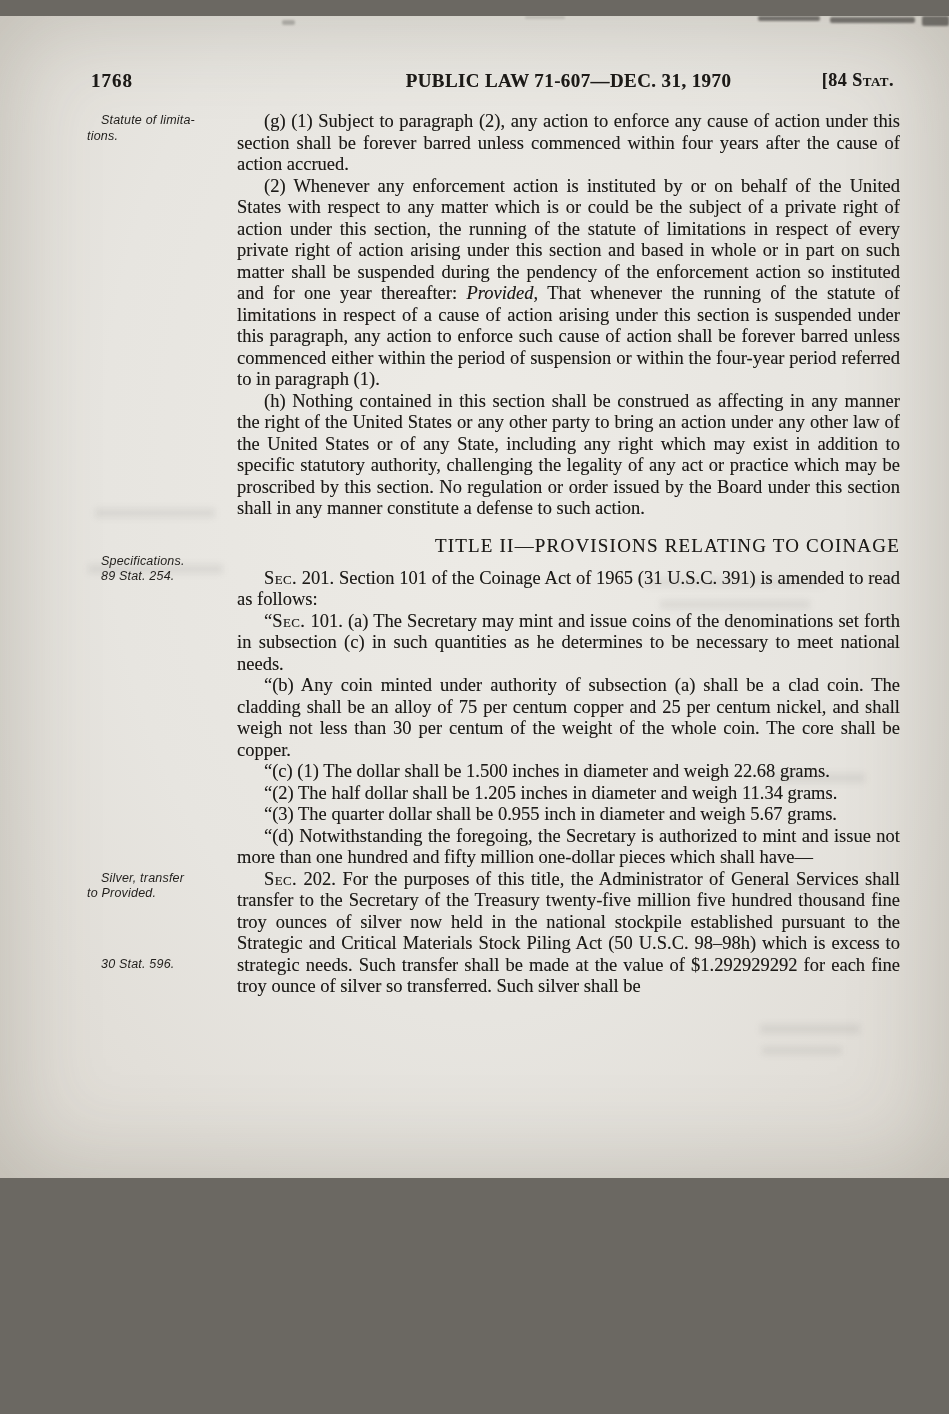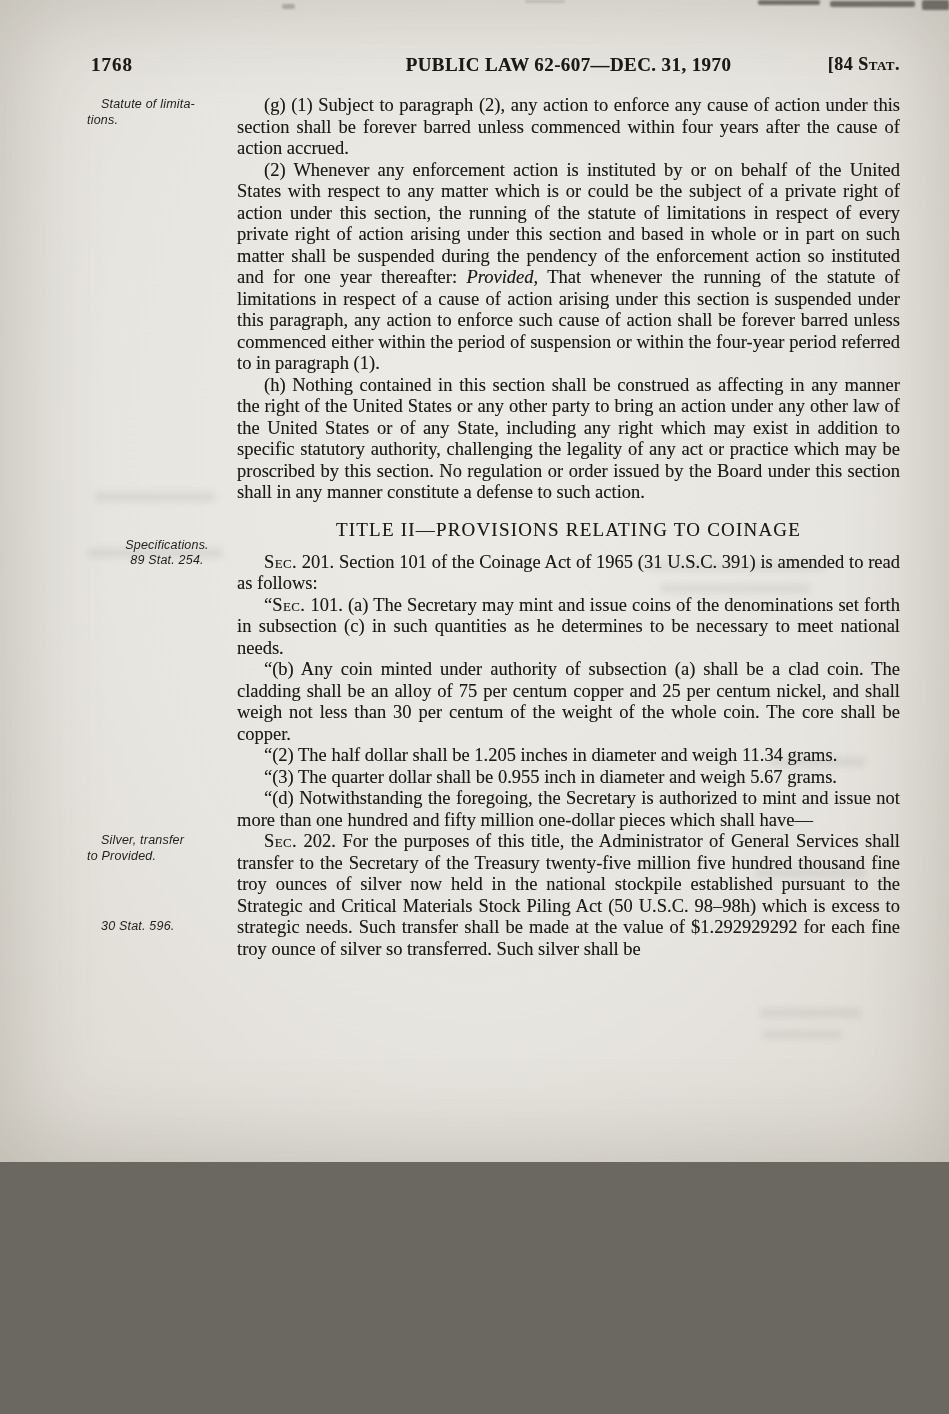--- a/index.html
+++ b/index.html
@@ -1,42 +1,42 @@
 <!DOCTYPE html>
 <html><head>
 <meta charset="utf-8">
 <style>
   html, body { margin: 0; padding: 0; background: #6b6862; }
   .page {
     position: relative;
     width: 949px;
     height: 1162px;
-    margin: 0 auto;
+    margin: 16px auto;
     background: radial-gradient(ellipse at 50% 38%, #edebe6 0%, #e7e5e0 55%, #ddd9d2 100%);
     box-shadow: inset 0 0 90px 12px rgba(92,85,70,0.22);
     font-family: "Liberation Serif", serif;
     color: #1c1a17;
     overflow: hidden;
   }
   .page-header { position: absolute; top: 54px; left: 0; width: 949px; height: 24px;
     text-shadow: 0 0 0.5px rgba(28,26,23,0.45); }
   .page-number { position: absolute; left: 91px; top: 0; font-size: 19px; font-weight: bold; letter-spacing: 1px; }
   .law-title { position: absolute; left: 237px; top: 0; width: 663px; text-align: center;
     font-size: 19px; font-weight: bold; letter-spacing: 0.4px; }
-  .stat-ref { position: absolute; right: 49px; top: 0; font-size: 18px; font-weight: bold;
+  .stat-ref { position: absolute; right: 55px; top: 0; font-size: 18px; font-weight: bold;
     font-variant: small-caps; letter-spacing: 0.5px; }
 
   .text-column { position: absolute; top: 95px; left: 237px; width: 663px;
     text-align: justify; text-shadow: 0 0 0.5px rgba(28,26,23,0.4); }
   .para { margin: 0; text-indent: 27px; font-size: 18.5px; line-height: 21.5px;
     position: relative; text-align: justify; }
   .sub { margin-left: 31px; text-indent: 31px; }
   em.italic { font-style: italic; }
   .sc { font-variant: small-caps; letter-spacing: 0.4px; }
-  .title-heading { margin: 15px 0 11px; text-align: center; font-size: 19px;
+  .title-heading { margin: 15px 0 11px; text-align: right; font-size: 19px;
     font-weight: 400; letter-spacing: 1.2px; text-indent: 0; }
 
   .margin-note { position: absolute; left: -150px; width: 146px;
     font-family: "Liberation Sans", sans-serif; font-size: 12.5px; line-height: 15.5px;
     letter-spacing: 0.2px; text-indent: 0; text-align: left; color: #211f1c;
     text-shadow: none; }
   .mn-line { display: block; font-style: italic; }
   .mn-first { padding-left: 14px; }
 
   .smudge { position: absolute; background: rgba(35,33,30,0.55); filter: blur(1px); border-radius: 2px; }
@@ -57,52 +57,53 @@
   <div class="ghost" style="left:88px;top:548px;width:135px;height:10px;"></div>
   <div class="ghost" style="left:645px;top:562px;width:180px;height:9px;"></div>
   <div class="ghost" style="left:660px;top:584px;width:150px;height:9px;"></div>
   <div class="ghost" style="left:770px;top:757px;width:95px;height:10px;"></div>
   <div class="ghost" style="left:755px;top:868px;width:110px;height:10px;"></div>
   <div class="ghost" style="left:760px;top:1008px;width:100px;height:10px;"></div>
   <div class="ghost" style="left:762px;top:1030px;width:80px;height:9px;"></div>
 
   <header class="page-header">
     <span class="page-number">1768</span>
-    <span class="law-title">PUBLIC LAW 62-607—DEC. 31, 1970</span>
+    <span class="law-title">PUBLIC LAW 71-607—DEC. 31, 1970</span>
     <span class="stat-ref">[84 Stat.</span>
   </header>
 
   <main class="text-column">
 
     <p class="para">
       <span class="margin-note" style="top:2px;">
         <span class="mn-line mn-first">Statute of limita-</span>
         <span class="mn-line">tions.</span>
       </span>
       <span class="para-text">(g) (1) Subject to paragraph (2), any action to enforce any cause of action under this section shall be forever barred unless commenced within four years after the cause of action accrued.</span>
     </p>
 
     <p class="para"><span class="para-text">(2) Whenever any enforcement action is instituted by or on behalf of the United States with respect to any matter which is or could be the subject of a private right of action under this section, the running of the statute of limitations in respect of every private right of action arising under this section and based in whole or in part on such matter shall be suspended during the pendency of the enforcement action so instituted and for one year thereafter: </span><em class="italic">Provided,</em><span class="para-text"> That whenever the running of the statute of limitations in respect of a cause of action arising under this section is suspended under this paragraph, any action to enforce such cause of action shall be forever barred unless commenced either within the period of suspension or within the four-year period referred to in paragraph (1).</span></p>
 
     <p class="para"><span class="para-text">(h) Nothing contained in this section shall be construed as affecting in any manner the right of the United States or any other party to bring an action under any other law of the United States or of any State, including any right which may exist in addition to specific statutory authority, challenging the legality of any act or practice which may be proscribed by this section. No regulation or order issued by the Board under this section shall in any manner constitute a defense to such action.</span></p>
 
     <h2 class="title-heading">TITLE II—PROVISIONS RELATING TO COINAGE</h2>
 
     <p class="para">
-      <span class="margin-note" style="top:-14px;text-align:center;">
+      <span class="margin-note" style="top:-14px;">
         <span class="mn-line mn-first">Specifications.</span>
         <span class="mn-line mn-first">89 Stat. 254.</span>
       </span>
       <span class="sc">Sec.</span><span class="para-text"> 201. Section 101 of the Coinage Act of 1965 (31 U.S.C. 391) is amended to read as follows:</span>
     </p>
 
     <p class="para"><span class="para-text">“</span><span class="sc">Sec.</span><span class="para-text"> 101. (a) The Secretary may mint and issue coins of the denominations set forth in subsection (c) in such quantities as he determines to be necessary to meet national needs.</span></p>
 
     <p class="para"><span class="para-text">“(b) Any coin minted under authority of subsection (a) shall be a clad coin. The cladding shall be an alloy of 75 per centum copper and 25 per centum nickel, and shall weigh not less than 30 per centum of the weight of the whole coin. The core shall be copper.</span></p>
 
+    <p class="para"><span class="para-text">“(c) (1) The dollar shall be 1.500 inches in diameter and weigh 22.68 grams.</span></p>
 
     <p class="para"><span class="para-text">“(2) The half dollar shall be 1.205 inches in diameter and weigh 11.34 grams.</span></p>
 
     <p class="para"><span class="para-text">“(3) The quarter dollar shall be 0.955 inch in diameter and weigh 5.67 grams.</span></p>
 
 
     <p class="para"><span class="para-text">“(d) Notwithstanding the foregoing, the Secretary is authorized to mint and issue not more than one hundred and fifty million one-dollar pieces which shall have—</span></p>
 
 
 

